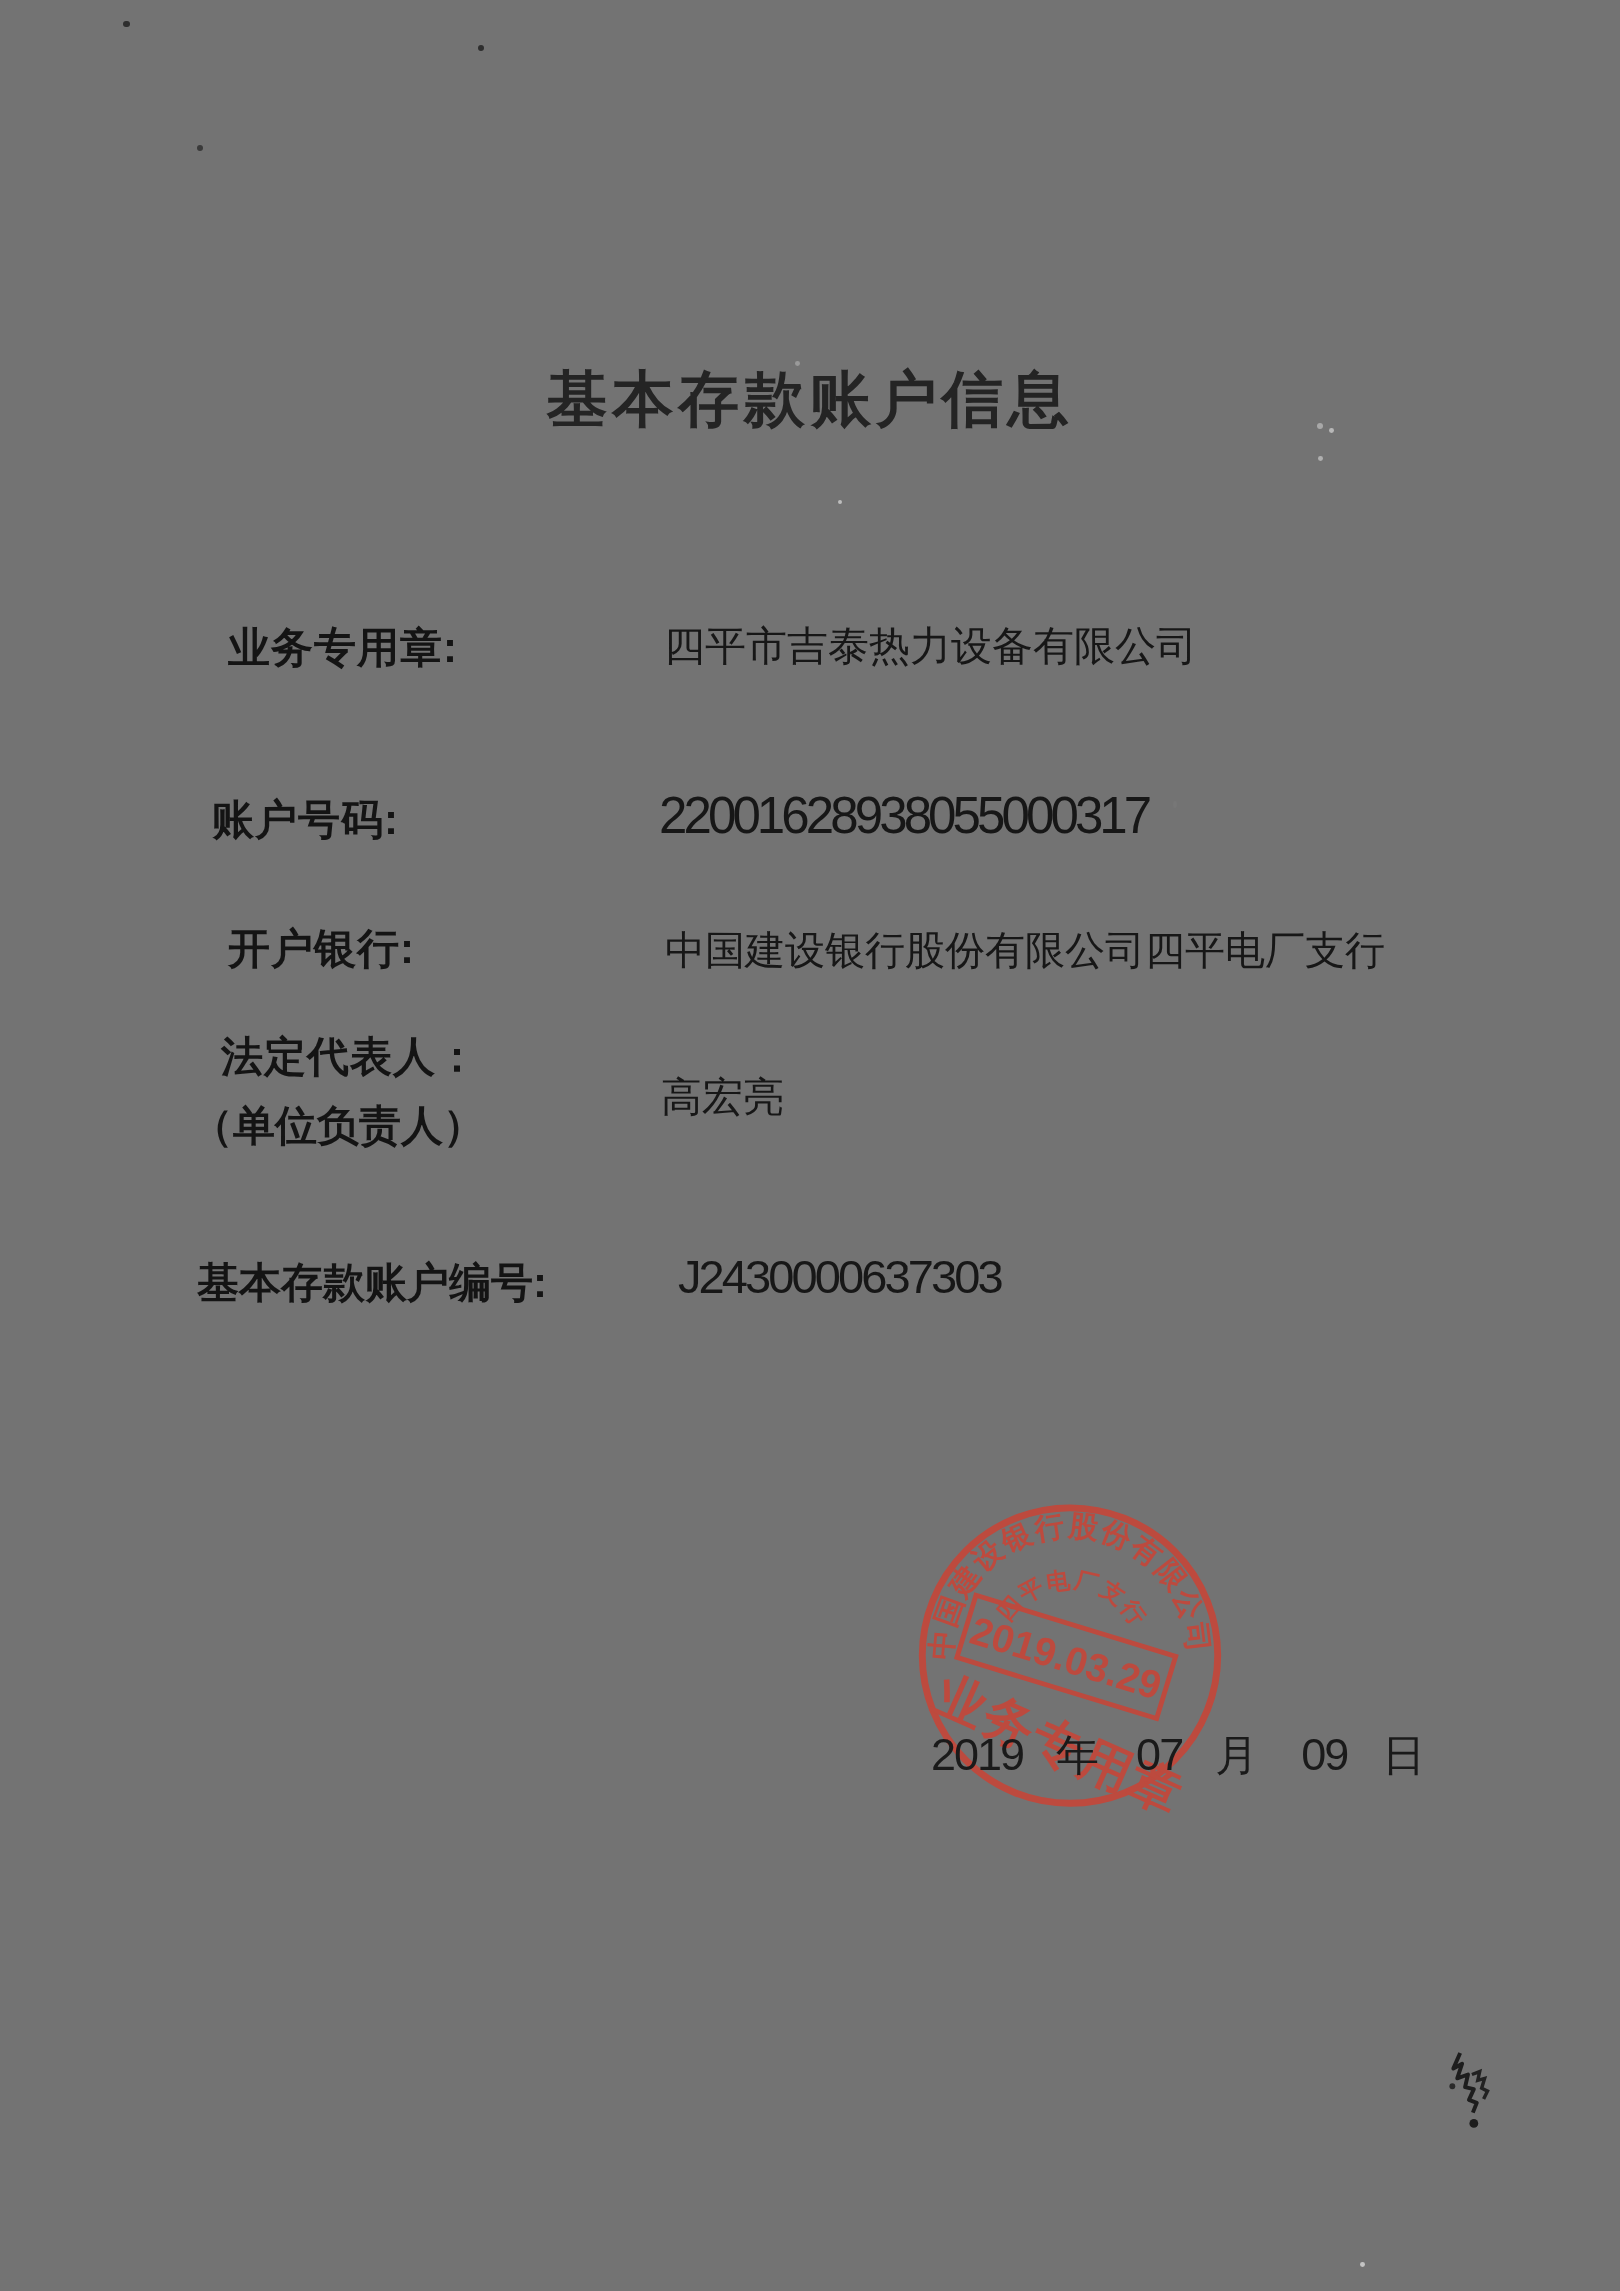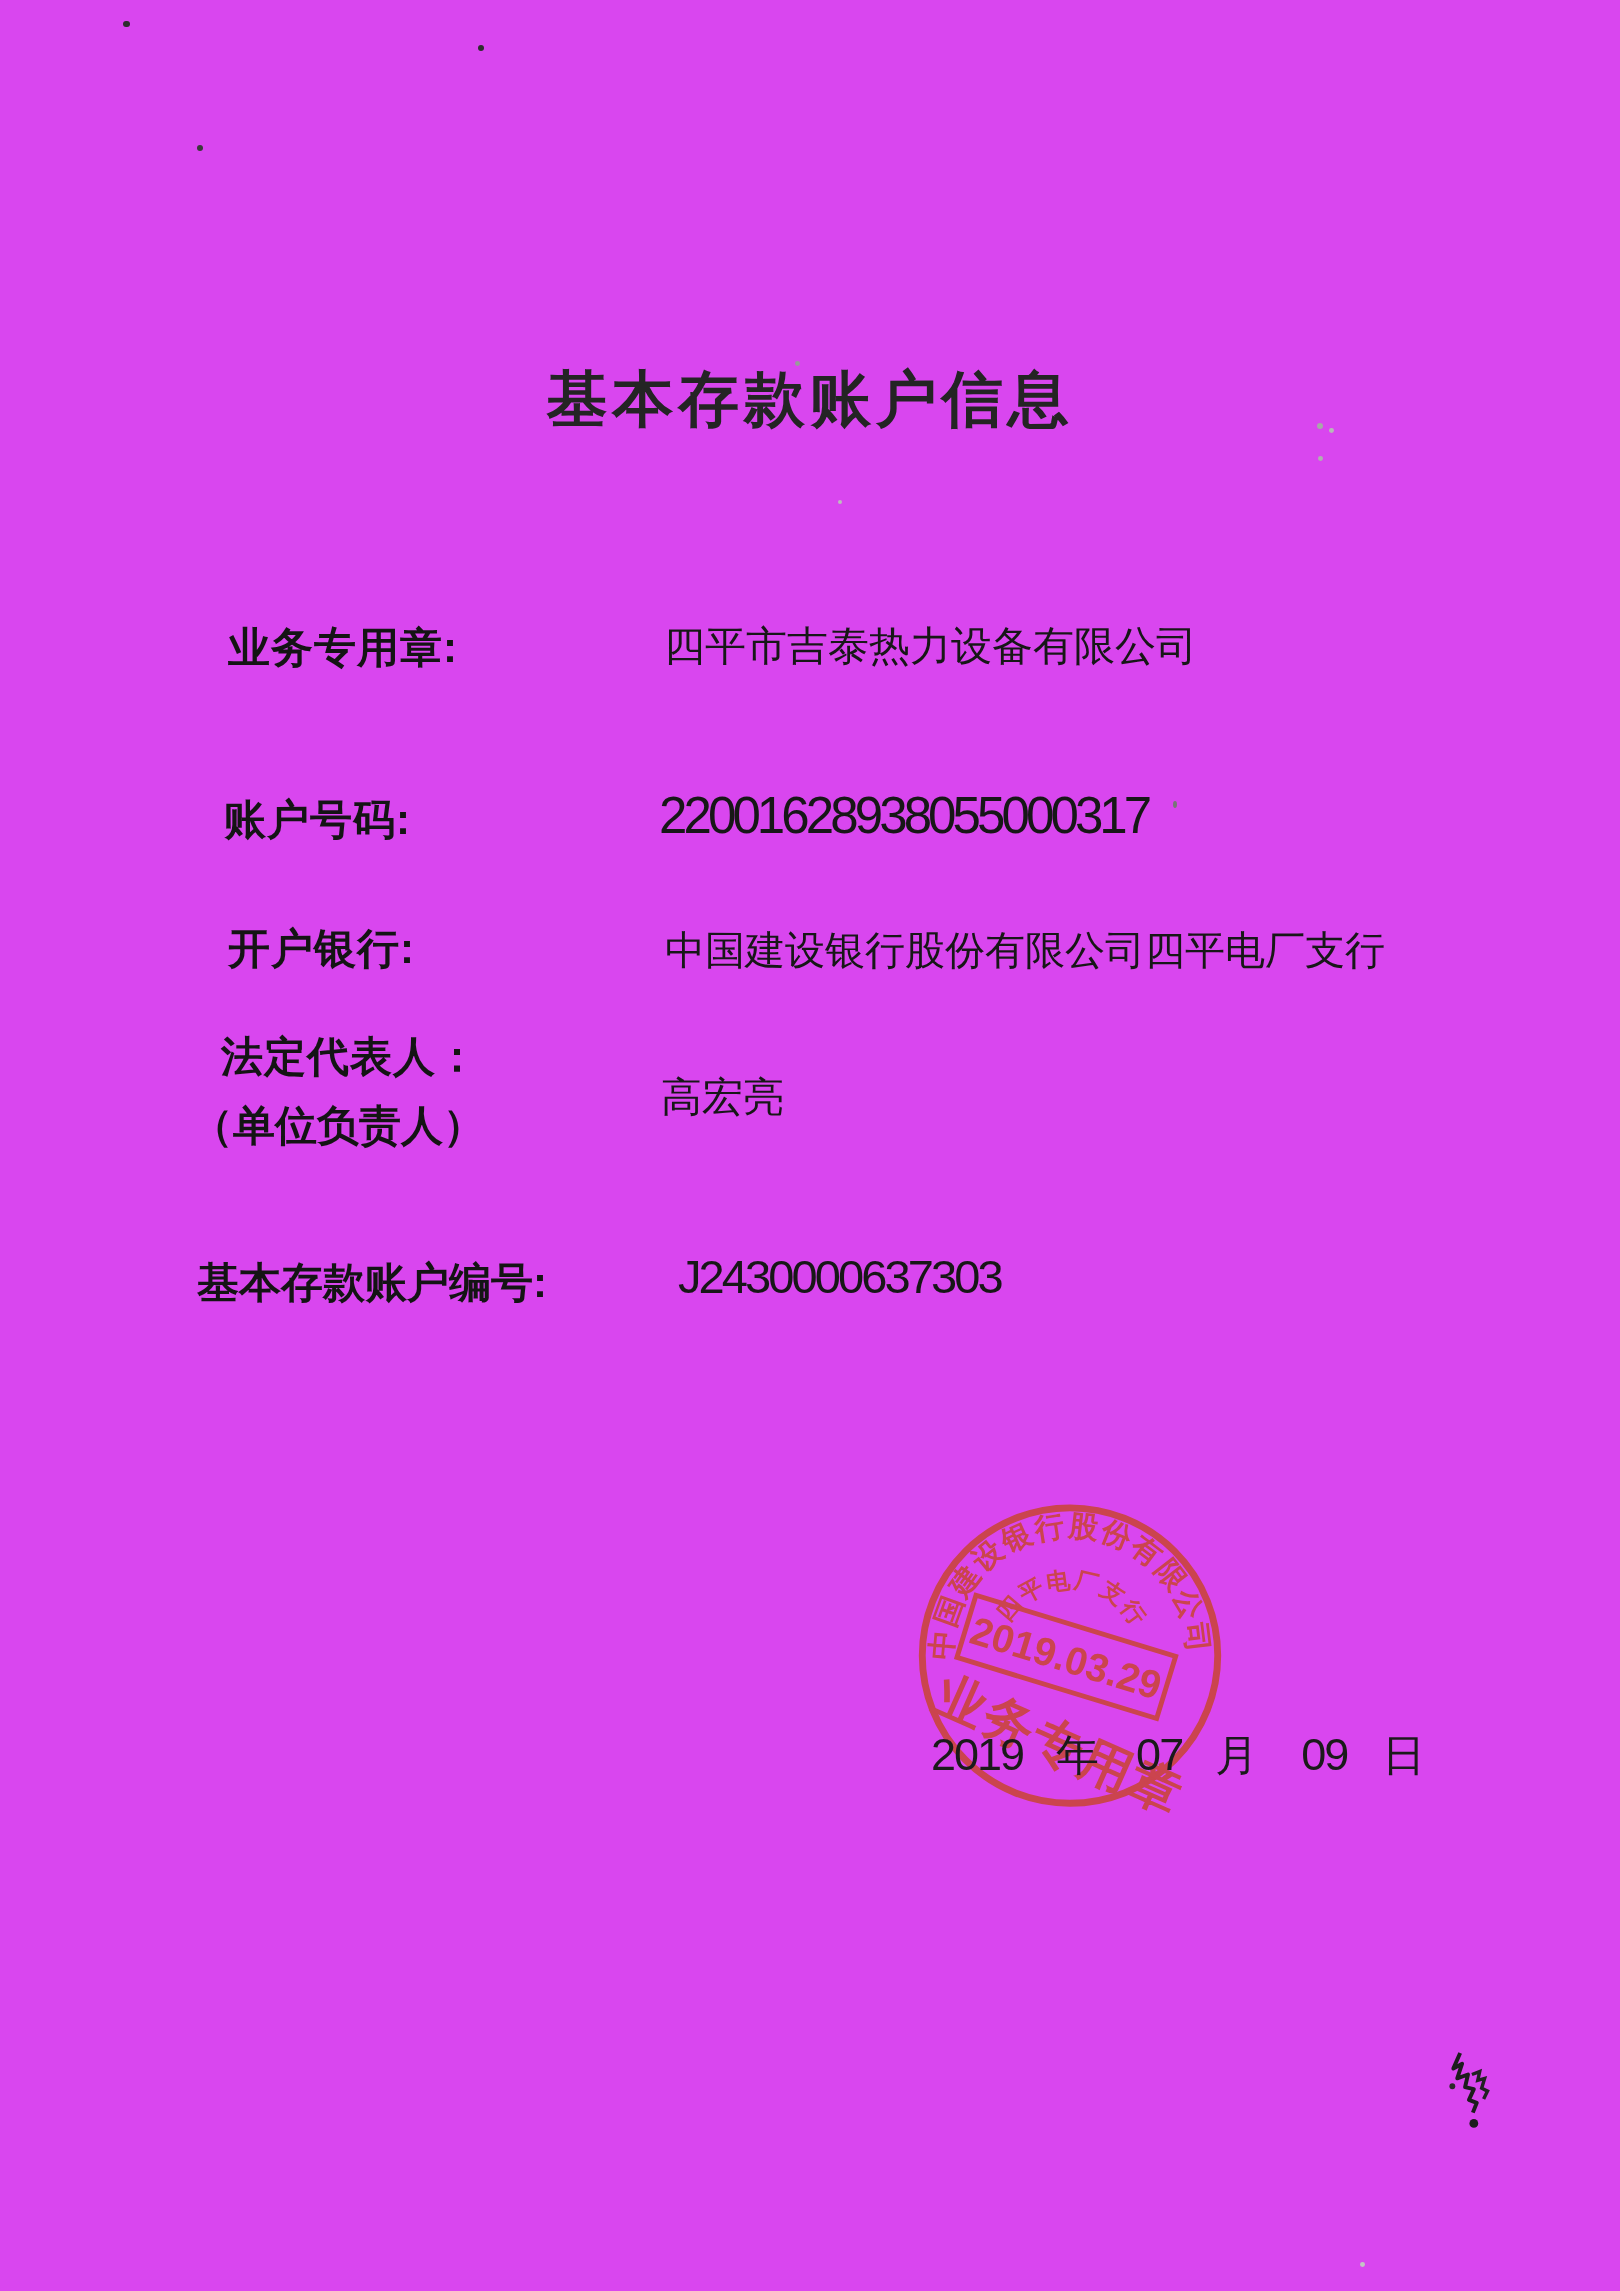--- a/index.html
+++ b/index.html
@@ -1,19 +1,19 @@
 <!DOCTYPE html>
 <html><head>
 <meta charset="utf-8">
 <style>
   html,body{margin:0;padding:0;background:#e8e8e8;}
   .page{
     position:relative;
     width:1620px;height:2292px;
-    background:#d946ef;
+    background:#737373;
     overflow:hidden;
     font-family:"Liberation Sans","DejaVu Sans",sans-serif;
     color:#1b1b1b;
   }
   .title{
     position:absolute;left:0;top:359px;width:1620px;
     text-align:center;
     font-family:"Liberation Serif","DejaVu Serif",serif;
     font-weight:700;font-size:61px;letter-spacing:4.9px;color:#242424;
   }
@@ -47,21 +47,21 @@
 </head>
 <body>
 
 <div class="page">
 
   <div class="title">基本存款账户信息</div>
 
   <div class="label" style="left:228px;top:620px;">业务专用章:</div>
   <div class="value" style="left:664px;top:619px;">四平市吉泰热力设备有限公司</div>
 
-  <div class="label" style="left:224px;top:792px;">账户号码:</div>
+  <div class="label" style="left:212px;top:792px;">账户号码:</div>
   <div class="value num" style="left:659px;top:786px;">22001628938055000317</div>
 
   <div class="label" style="left:228px;top:921px;">开户银行:</div>
   <div class="value long" style="left:665px;top:923px;">中国建设银行股份有限公司四平电厂支行</div>
 
   <div class="label" style="left:221px;top:1029px;">法定代表人：</div>
   <div class="label" style="left:191px;top:1098px;letter-spacing:0;">（单位负责人）</div>
   <div class="value" style="left:661px;top:1070px;">高宏亮</div>
 
   <div class="label" style="left:197px;top:1255px;letter-spacing:0;">基本存款账户编号:</div>

